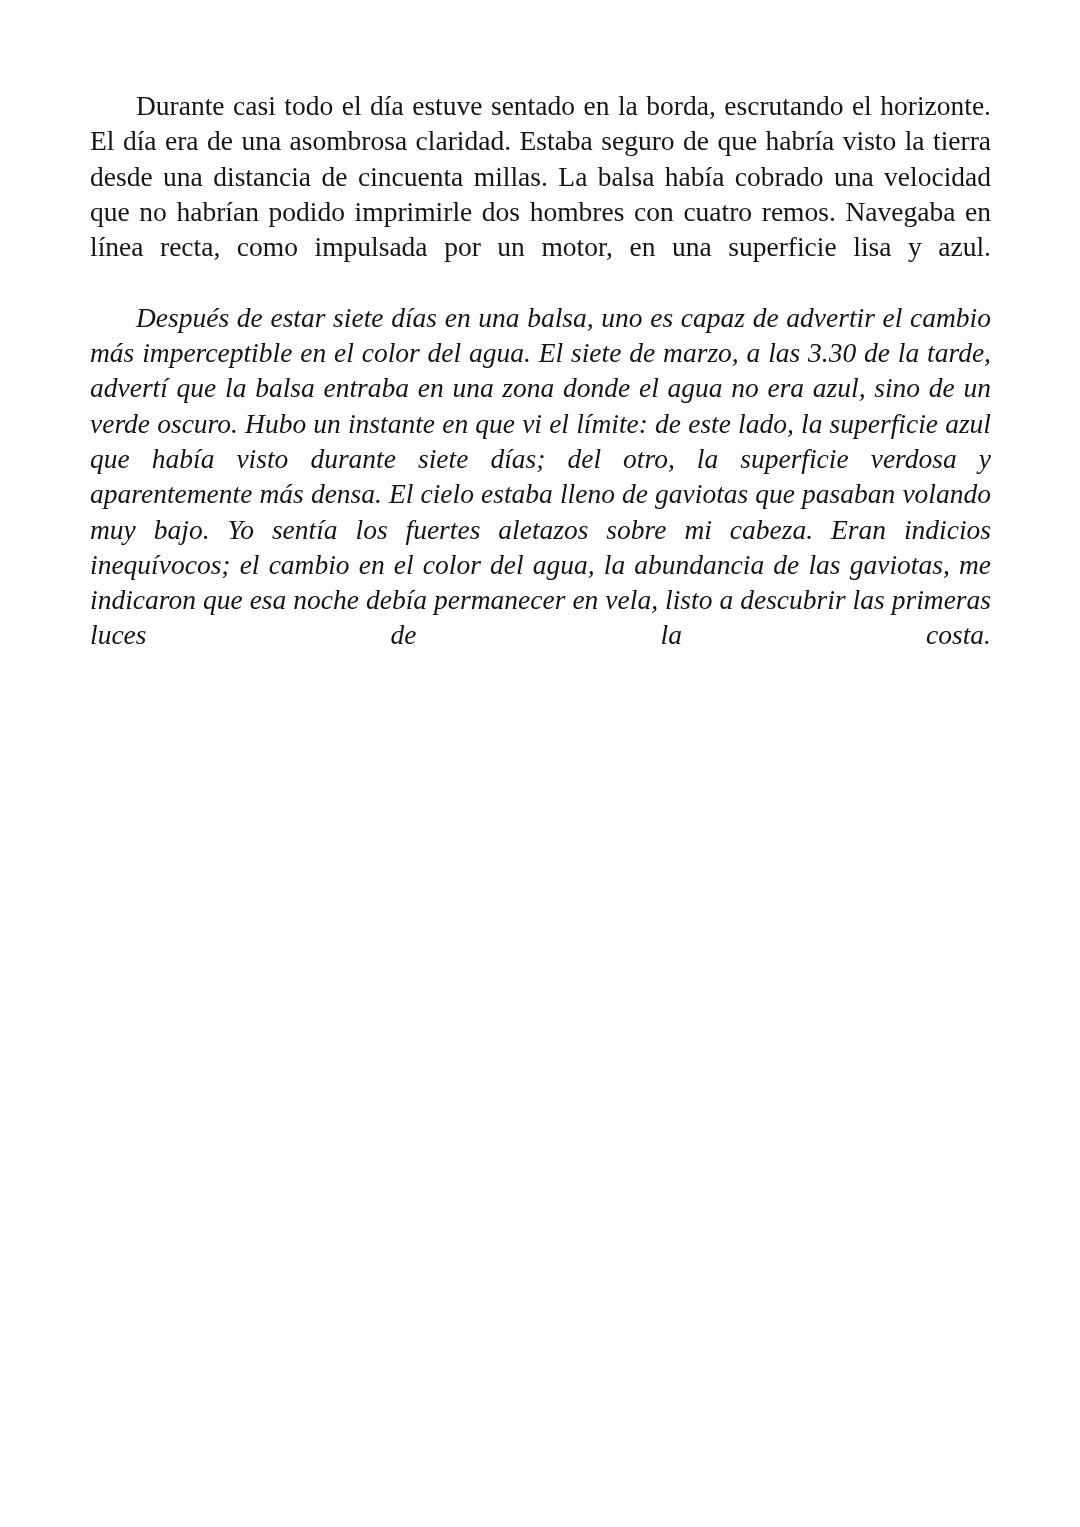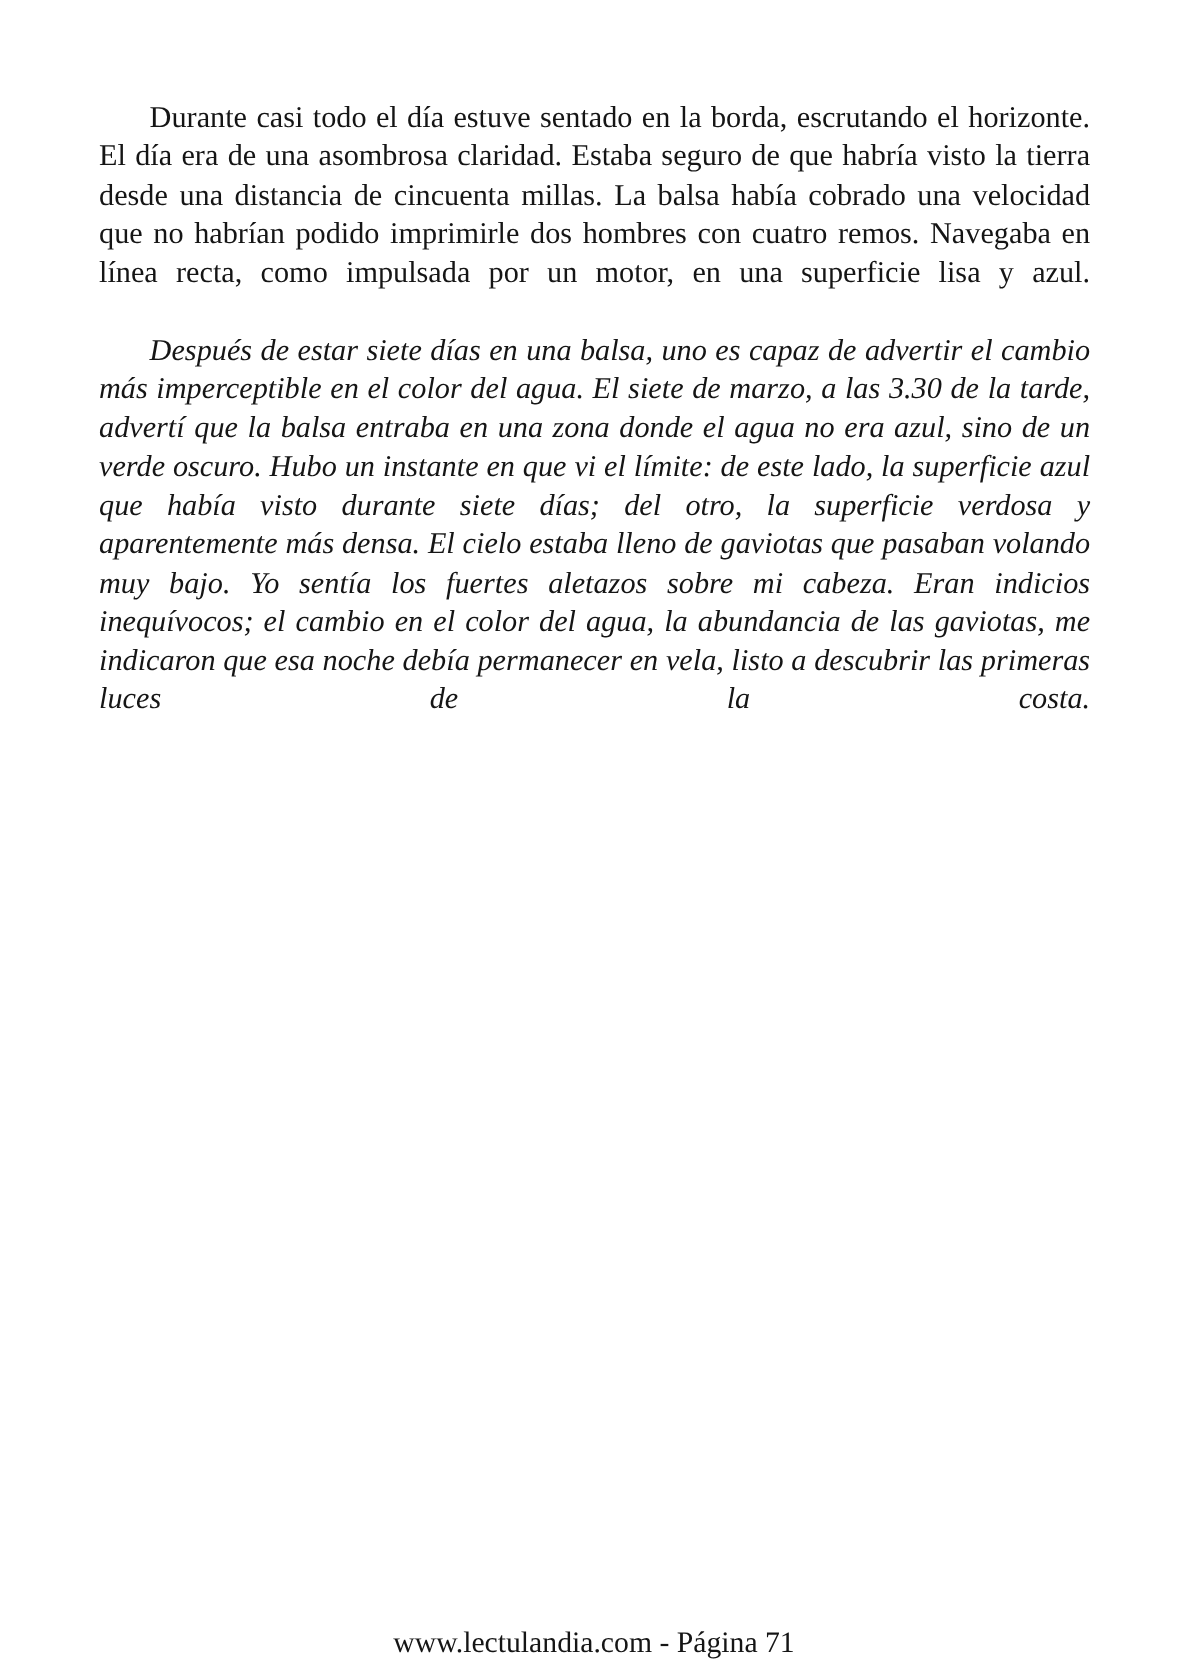--- a/index.html
+++ b/index.html
@@ -59,15 +59,14 @@
 </head>
 <body>
 
 <div class="page">
 
   <div class="text-column">
     <p class="para">Durante casi todo el día estuve sentado en la borda, escrutando el horizonte. El día era de una asombrosa claridad. Estaba seguro de que habría visto la tierra desde una distancia de cincuenta millas. La balsa había cobrado una velocidad que no habrían podido imprimirle dos hombres con cuatro remos. Navegaba en línea recta, como impulsada por un motor, en una superficie lisa y azul.</p>
     <p class="para">Después de estar siete días en una balsa, uno es capaz de advertir el cambio más imperceptible en el color del agua. El siete de marzo, a las 3.30 de la tarde, advertí que la balsa entraba en una zona donde el agua no era azul, sino de un verde oscuro. Hubo un instante en que vi el límite: de este lado, la superficie azul que había visto durante siete días; del otro, la superficie verdosa y aparentemente más densa. El cielo estaba lleno de gaviotas que pasaban volando muy bajo. Yo sentía los fuertes aletazos sobre mi cabeza. Eran indicios inequívocos; el cambio en el color del agua, la abundancia de las gaviotas, me indicaron que esa noche debía permanecer en vela, listo a descubrir las primeras luces de la costa.</p>
   </div>
 
-  <div class="footer">www.lectulandia.com - Página 71</div>
 
 </div>
 
 </body></html>

